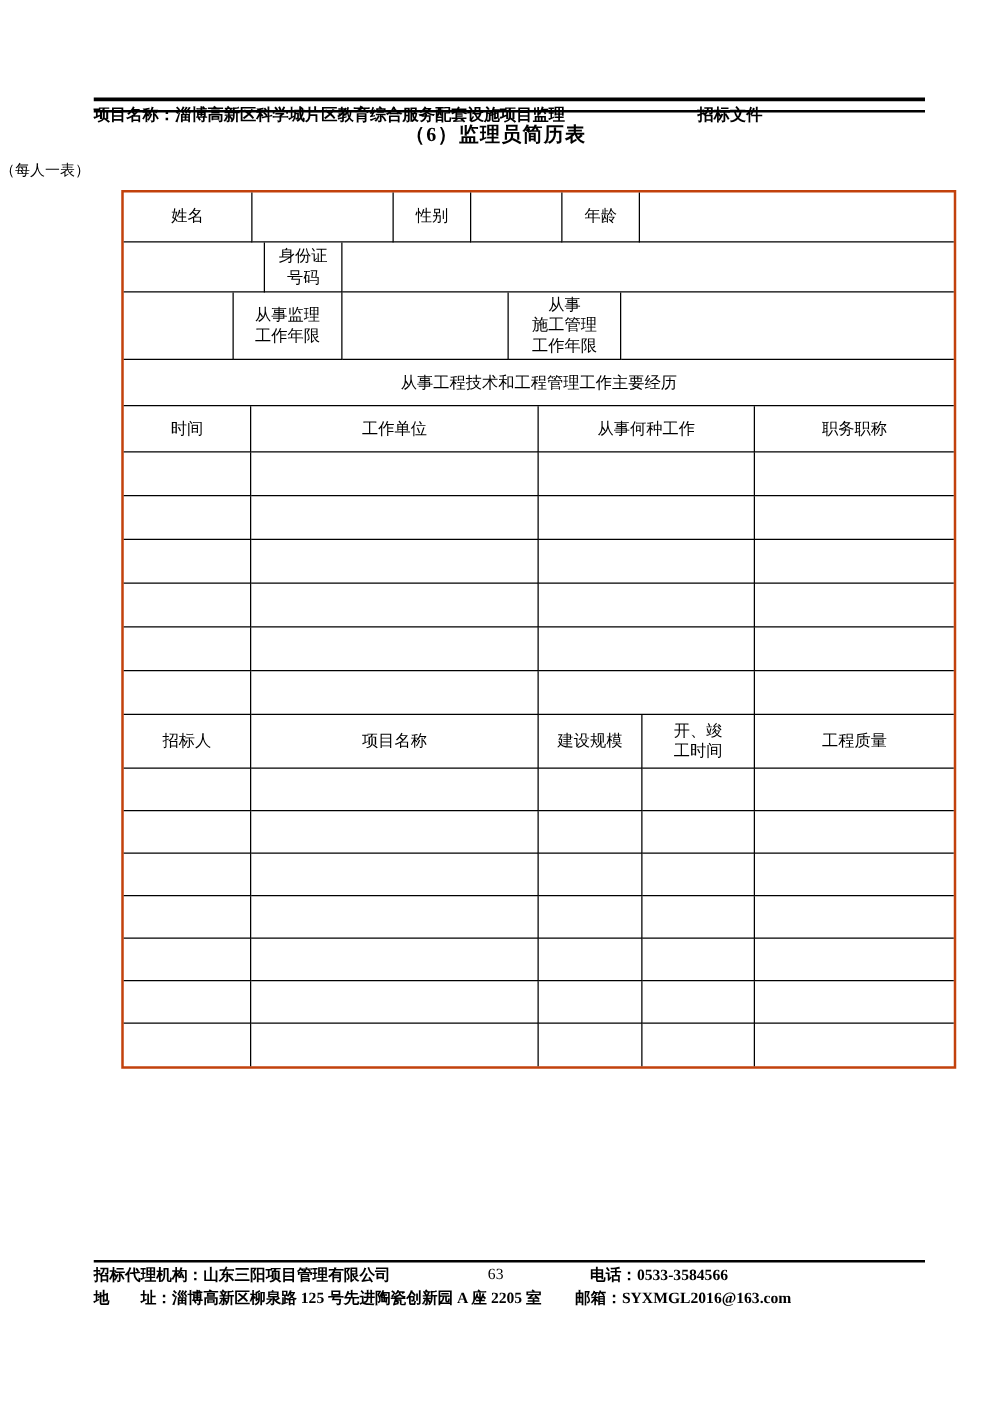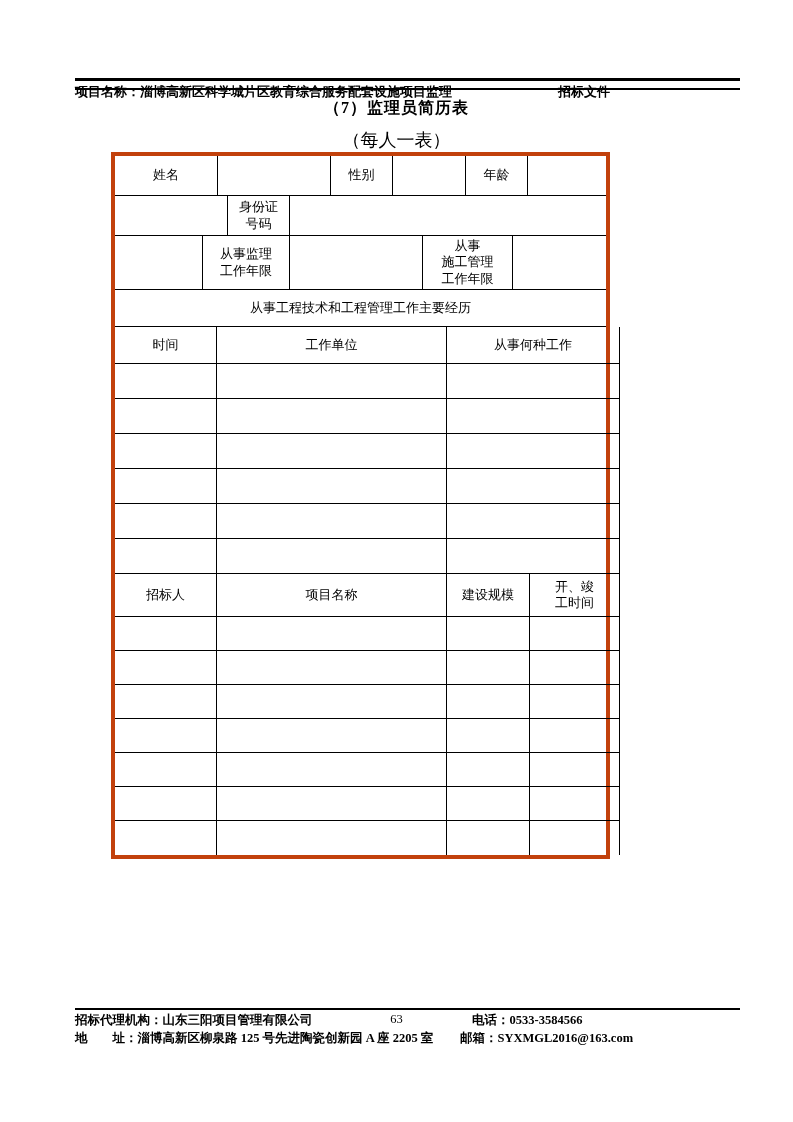--- a/index.html
+++ b/index.html
@@ -7,23 +7,23 @@
     width:793px;height:1122px;background:#ffffff;position:relative;
     font-family:"Liberation Serif","DejaVu Serif",serif;color:#000;
     overflow:hidden;
   }
   
   .pg-header{position:absolute;left:75px;right:53px;top:53px;display:flex;justify-content:space-between;align-items:flex-end;font-weight:bold;font-size:13px;}
   .pg-header .doc-type{margin-right:130px;margin-top:30px;}
   .double-rule{position:absolute;left:75px;right:53px;top:78px;height:7px;border-top:3px solid #000;border-bottom:2px solid #000;}
   
   .page-title{position:absolute;left:0;right:0;top:98px;text-align:center;font-size:16px;font-weight:bold;letter-spacing:1px;}
-  .page-subtitle{position:absolute;left:0;right:0;top:128px;text-align:center;font-size:18px;}
-  
-  .resume-table{position:absolute;left:111px;top:152px;width:499px;border:4px solid #c2410c;box-sizing:border-box;background:#fff;}
+  .page-subtitle{position:absolute;left:0;right:0;top:128px;font-size:12px;}
+  
+  .resume-table{position:absolute;left:97px;top:152px;width:668px;border:2px solid #c2410c;box-sizing:border-box;background:#fff;}
   .trow{display:flex;width:100%;}
   .c{
     border-right:1px solid #000;border-bottom:1px solid #000;box-sizing:border-box;
     display:flex;align-items:center;justify-content:center;text-align:center;
     white-space:pre-line;font-size:13px;line-height:1.25;overflow:hidden;
   }
   .c.cend{border-right:none;}
   .lastrow .c{border-bottom:none;}
   .wfill{flex:1 1 auto;}
   .w103{flex:0 0 103px;}.w113{flex:0 0 113px;}.w62{flex:0 0 62px;}.w73{flex:0 0 73px;}
@@ -43,21 +43,21 @@
 </style>
 </head>
 <body>
 
 <div class="pg-header">
   <span>项目名称：淄博高新区科学城片区教育综合服务配套设施项目监理</span>
   <span class="doc-type">招标文件</span>
 </div>
 <div class="double-rule"></div>
 
-<div class="page-title">（7）监理员简历表</div>
+<div class="page-title">（6）监理员简历表</div>
 <div class="page-subtitle">（每人一表）</div>
 
 <div class="resume-table">
 
   <div class="trow h40">
     <div class="c w103">姓名</div>
     <div class="c w113"></div>
     <div class="c w62">性别</div>
     <div class="c w73"></div>
     <div class="c w62">年龄</div>

